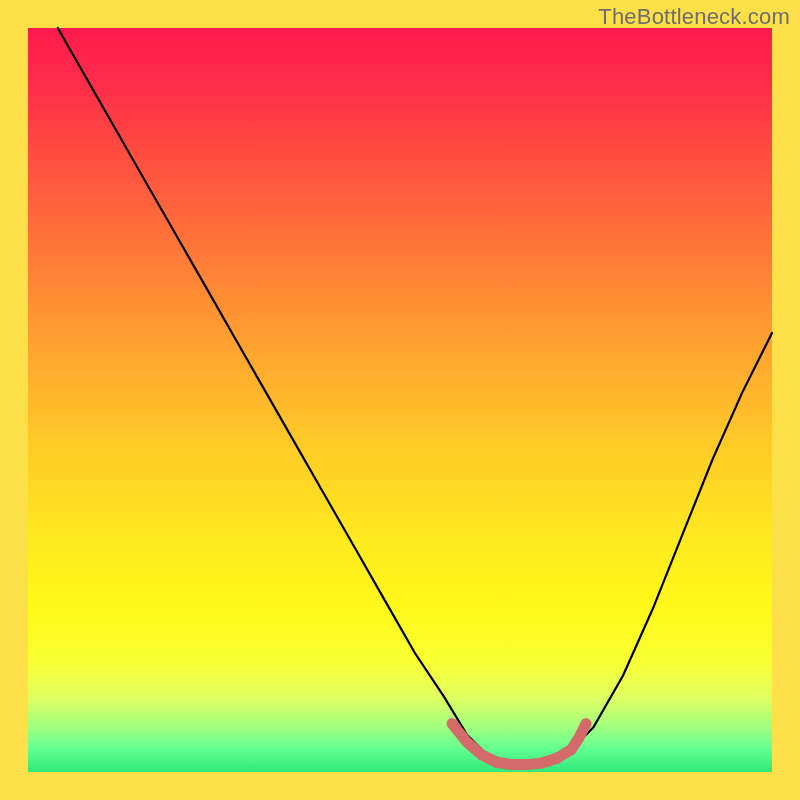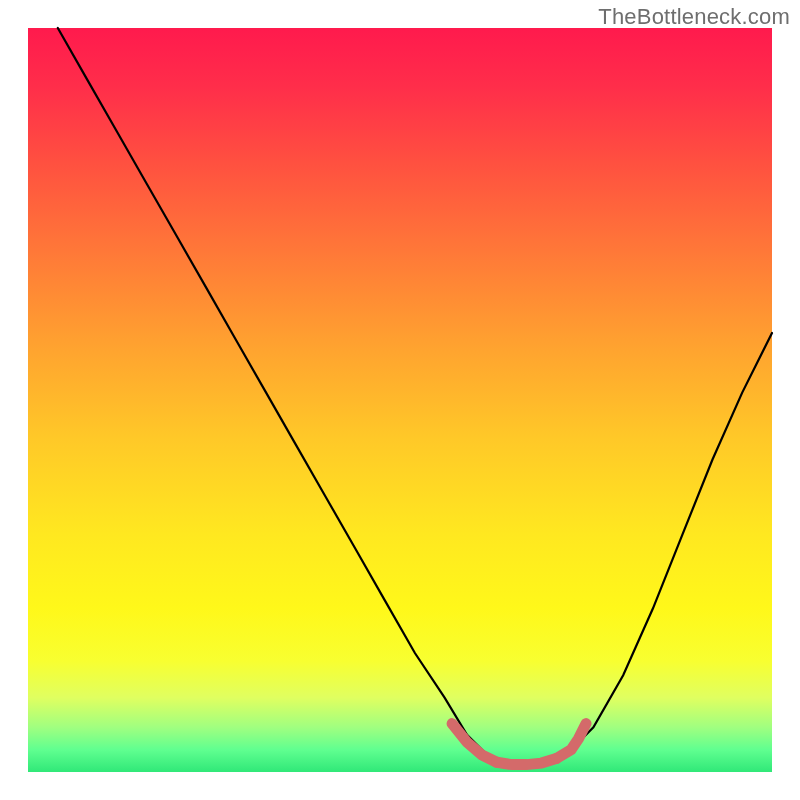--- a/index.html
+++ b/index.html
@@ -7,21 +7,21 @@
     padding: 0;
     width: 800px;
     height: 800px;
     background: #000;
     overflow: hidden;
   }
   .chart-container {
     position: relative;
     width: 800px;
     height: 800px;
-    background: #ffffff;
+    background: #fde047;
   }
   .plot-area {
     position: absolute;
     left: 28px;
     top: 28px;
     width: 744px;
     height: 744px;
     background: linear-gradient(to bottom,
       #ff1a4d 0%,
       #ff2e4a 8%,

